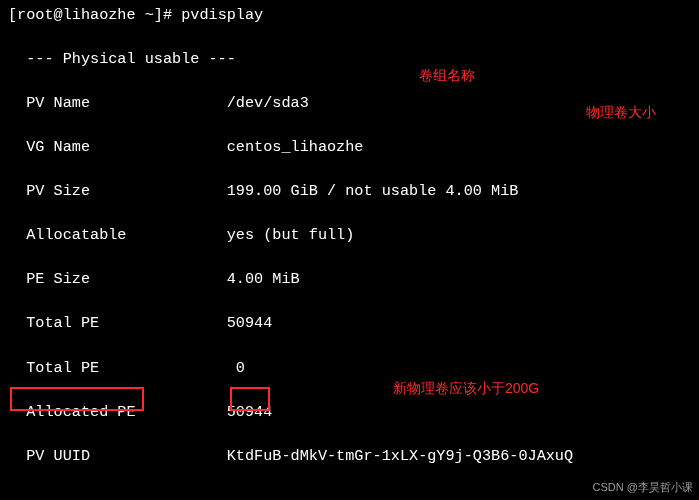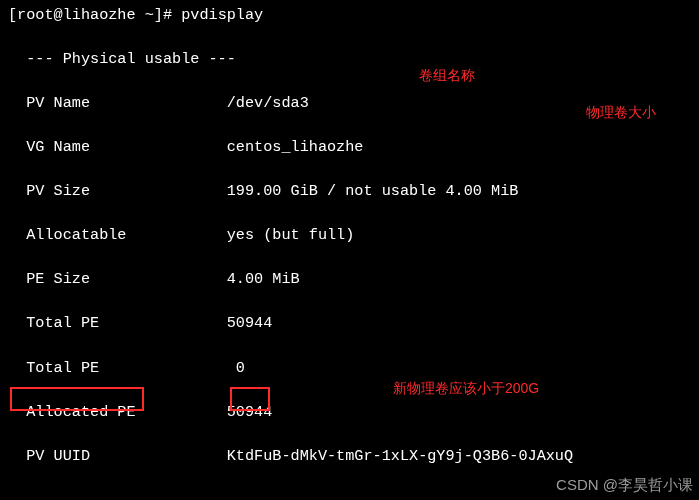--- a/index.html
+++ b/index.html
@@ -32,21 +32,21 @@
   .redbox {
     position:absolute;
     border:2px solid #ff2a2a;
     box-sizing:border-box;
     pointer-events:none;
   }
   .watermark {
     position:absolute;
     right:6px; bottom:4px;
     color:#9c9c9c;
-    font-size:15px;
+    font-size:11px;
     font-family: "Microsoft YaHei","PingFang SC","SimSun",sans-serif;
     margin-left: 25px;
   }
 </style>
 </head>
 <body>
 
 <pre><span class="line"><span>[root@lihaozhe ~]# </span><span>pvdisplay</span></span>
 <span class="line">  --- Physical usable ---</span>
 <span class="line"><span>  PV Name               </span><span class="val">/dev/sda3</span></span>

